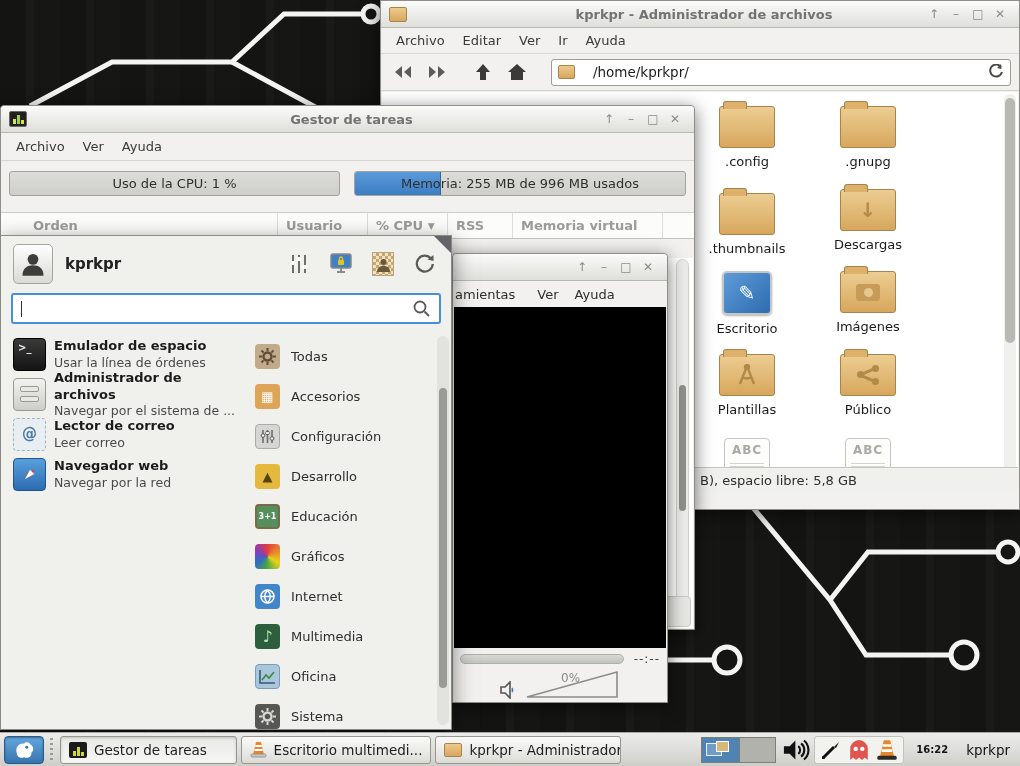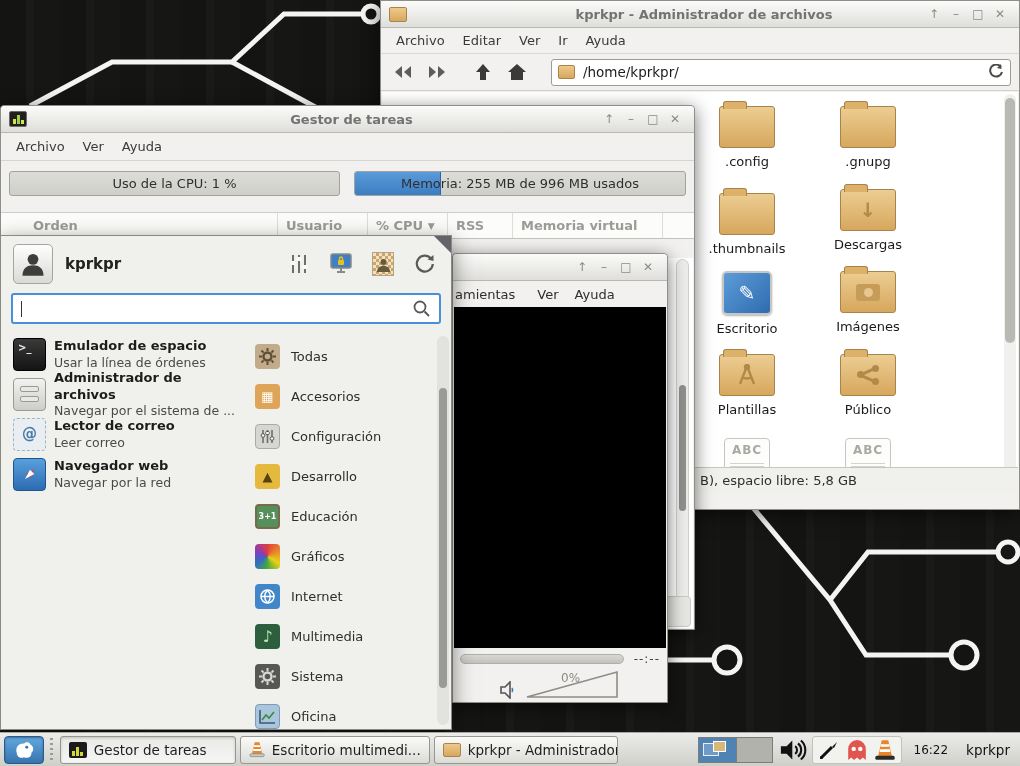--- a/index.html
+++ b/index.html
@@ -26,21 +26,21 @@
              font-size:13px; color:#3a3a3a; }
   .menubar span { padding:3px 9px; }
 
   
   #fm { left:380px; top:0; width:640px; height:510px; border-radius:0 0 0 0; }
   #fm .menubar { border-bottom:1px solid #d9d9d5; }
   .fm-toolbar { height:37px; display:flex; align-items:center; padding:0 8px; gap:6px;
                 border-bottom:1px solid #d2d2cd; }
   .navbtn { width:28px; height:26px; display:flex; align-items:center; justify-content:center; border-radius:3px; }
   .pathwrap { margin-left:14px; flex:1; height:27px; background:#fff; border:1px solid #9d9d98;
-              border-radius:3px; display:flex; align-items:center; padding:0 6px; gap:8px; }
+              border-radius:3px; display:flex; align-items:center; padding:0 6px; gap:18px; }
   .pathtext { font-size:13.5px; color:#1c1c1c; flex:1; }
   .fm-content { position:absolute; top:91px; left:1px; right:1px; bottom:26px; background:#ffffff; overflow:hidden; }
   .fm-scroll { position:absolute; right:2px; top:2px; width:12px; bottom:2px; background:#f0f0ee; border-radius:6px; }
   .fm-thumb { position:absolute; left:1px; width:10px; top:4px; height:245px; background:#b9b9b4; border-radius:5px; }
   .fitem { position:absolute; width:112px; text-align:center; }
   .fitem .lbl { margin-top:6px; font-size:13px; color:#1a1a1a; }
   .folder { width:56px; height:42px; margin:0 auto; position:relative; border-radius:3px;
             background:linear-gradient(#eccd92,#d7a75d); border:1px solid #a8834b;
             display:flex; align-items:center; justify-content:center; }
   .folder::before { content:""; position:absolute; top:-6px; left:3px; width:22px; height:7px;
@@ -167,21 +167,21 @@
            display:flex; align-items:flex-end; justify-content:center; gap:1px; padding:2px; }
   .tmini i { display:block; width:3px; background:#cfd838; } 
   .fmini { width:18px; height:14px; flex:none; border-radius:2px 2px 2px 2px; position:relative;
            background:linear-gradient(#ecca8c,#d7a75d); border:1px solid #a8834b; }
   .pager { display:flex; margin-left:80px; height:26px; border:1px solid #7d7d78; }
   .ws1 { width:37px; background:#4f83b4; position:relative; }
   .ws1 i { position:absolute; border:1px solid #e8eef4; background:#7fa5c8; background:#6f9cc4; }
   .ws2 { width:36px; background:#b2b2ac; border-left:1px solid #7d7d78; }
   .trayplate { display:flex; align-items:center; gap:6px; height:28px; padding:0 5px; margin-left:4px;
                background:#f2f2ef; border:1px solid #c2c2bc; border-radius:3px; }
-  .clock { margin-left:12px; font-size:12px; color:#141414; }
+  .clock { margin-left:12px; font-size:10px; color:#141414;font-weight:bold; }
   .baruser { margin-left:18px; margin-right:10px; font-size:13.5px; color:#141414; }
   .volico { margin-left:6px; }
 </style>
 </head>
 <body>
 
 <div class="desktop">
   <svg class="circuit" width="1020" height="766" viewBox="0 0 1020 766">
     <g fill="none" stroke="#f4f4f4" stroke-width="5">
       <path d="M30,106 L112,62 L232,62 L284,14 L361,14"></path>
@@ -567,39 +567,39 @@
         </span>
         <span>Internet</span>
       </div>
       <div class="catitem">
         <span class="catico" style="background:#2d5e3e;color:#bfe8a8;font-size:16px;">
             <span>♪</span>
           </span>
         <span>Multimedia</span>
       </div>
       <div class="catitem">
+        <span class="catico" style="background:#a9c6dc;border:1px solid #7f9cb4;">
+          <svg width="17" height="15" viewBox="0 0 17 15">
+              <path d="M1,1 V14 H16" stroke="#3a5a74" stroke-width="1.6" fill="none"></path>
+              <path d="M3,11 L7,6 L10,9 L15,3" stroke="#3c8a3c" stroke-width="1.6" fill="none"></path>
+            </svg>
+        </span>
+        <span>Oficina</span>
+      </div>
+      <div class="catitem">
         <span class="catico" style="background:#57575 3;background:#575753;">
           <svg width="17" height="17" viewBox="0 0 17 17">
               <circle cx="8.5" cy="8.5" r="4" fill="none" stroke="#d8d8d4" stroke-width="2.4"></circle>
               <g stroke="#d8d8d4" stroke-width="2">
                 <path d="M8.5,0 V3 M8.5,14 V17 M0,8.5 H3 M14,8.5 H17 M2.5,2.5 L4.6,4.6 M12.4,12.4 L14.5,14.5 M14.5,2.5 L12.4,4.6 M4.6,12.4 L2.5,14.5"></path>
               </g>
             </svg>
         </span>
         <span>Sistema</span>
       </div>
-      <div class="catitem">
-        <span class="catico" style="background:#a9c6dc;border:1px solid #7f9cb4;">
-          <svg width="17" height="15" viewBox="0 0 17 15">
-              <path d="M1,1 V14 H16" stroke="#3a5a74" stroke-width="1.6" fill="none"></path>
-              <path d="M3,11 L7,6 L10,9 L15,3" stroke="#3c8a3c" stroke-width="1.6" fill="none"></path>
-            </svg>
-        </span>
-        <span>Oficina</span>
-      </div>
     </div>
     <div class="wm-scroll">
       <div class="wm-thumb"></div>
     </div>
   </div>
 </div>
 
 <div id="bar">
   <div class="wbtn">
     <svg width="22" height="20" viewBox="0 0 24 22">

